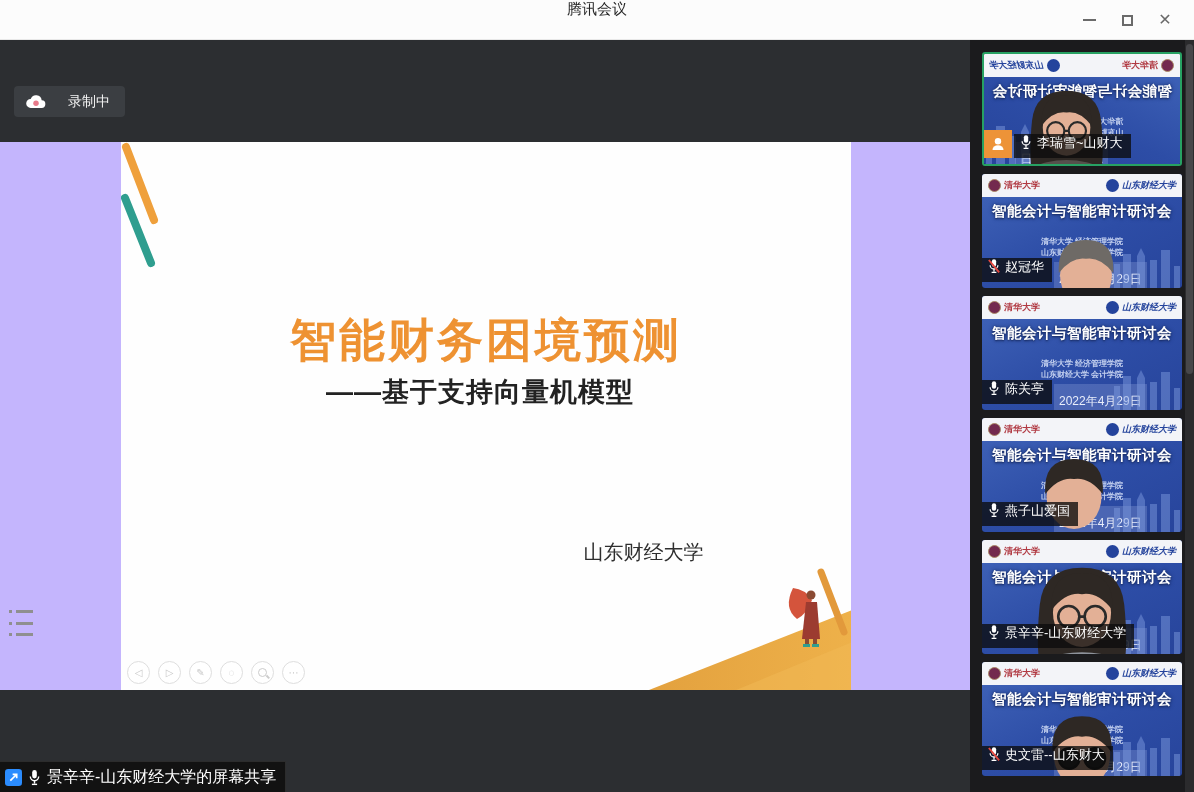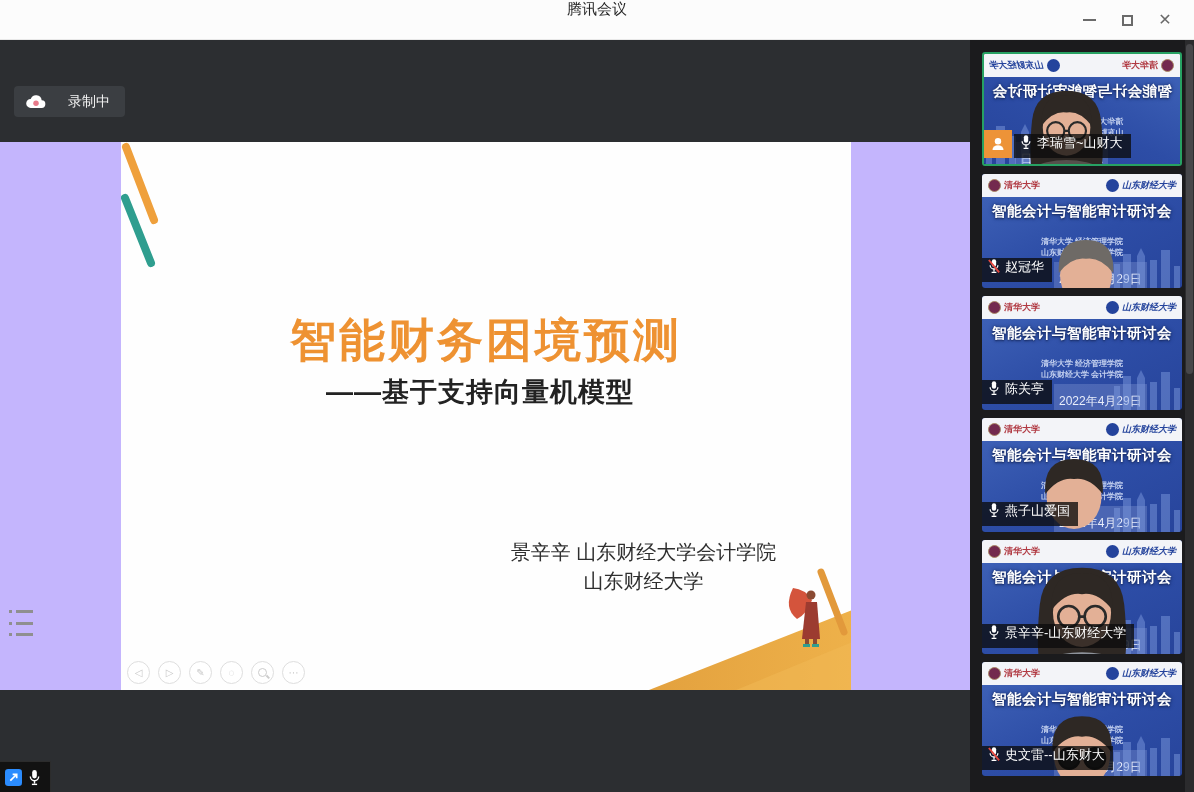--- a/index.html
+++ b/index.html
@@ -143,21 +143,20 @@
               <rect x="684" y="497" width="4" height="6" fill="#8a4a33"></rect>
               <rect x="692" y="497" width="4" height="6" fill="#8a4a33"></rect>
               <rect x="682" y="502" width="7" height="3" fill="#2f9e8f"></rect>
               <rect x="691" y="502" width="7" height="3" fill="#2f9e8f"></rect>
             </g>
           </svg>
 
           <div class="slide-title">智能财务困境预测</div>
           <div class="slide-subtitle">——基于支持向量机模型</div>
           <div class="presenter-block">
-            <div>景辛辛  山东财经大学会计学院</div>
             <div>山东财经大学</div>
           </div>
 
           <div class="slide-controls" id="slide-controls">
               <div class="sctl">◁</div>
               <div class="sctl">▷</div>
               <div class="sctl">✎</div>
               <div class="sctl">◌</div>
               <div class="sctl">
                 <div class="glyph-zoom"></div>
@@ -194,20 +193,21 @@
         <svg width="17" height="17" viewBox="0 0 16 16">
           <rect width="16" height="16" rx="3" fill="#2b8cfe"></rect>
           <path d="M5 11 L10.6 5.4 M7.2 5 H11 V8.8" stroke="#ffffff" stroke-width="1.6" fill="none"></path>
         </svg>
         <svg width="13" height="17" viewBox="0 0 14 18">
           <rect x="4.5" y="1" width="5" height="9" rx="2.5" fill="#ffffff"></rect>
           <path d="M2.5 8 a4.5 4.5 0 0 0 9 0" stroke="#ffffff" fill="none" stroke-width="1.5"></path>
           <line x1="7" y1="12.7" x2="7" y2="15.6" stroke="#ffffff" stroke-width="1.5"></line>
           <line x1="4.2" y1="16.4" x2="9.8" y2="16.4" stroke="#ffffff" stroke-width="1.5"></line>
         </svg>
+        <span class="txt">景辛辛-山东财经大学的屏幕共享</span>
       </div>
     </div>
 
     <div class="sidebar">
       <div id="tiles">
   <div class="tile active has-host">
     <div class="vbg mirror">
       <div class="vband">
         <div class="logo logo-l">
           <div class="logo-circle"></div>

